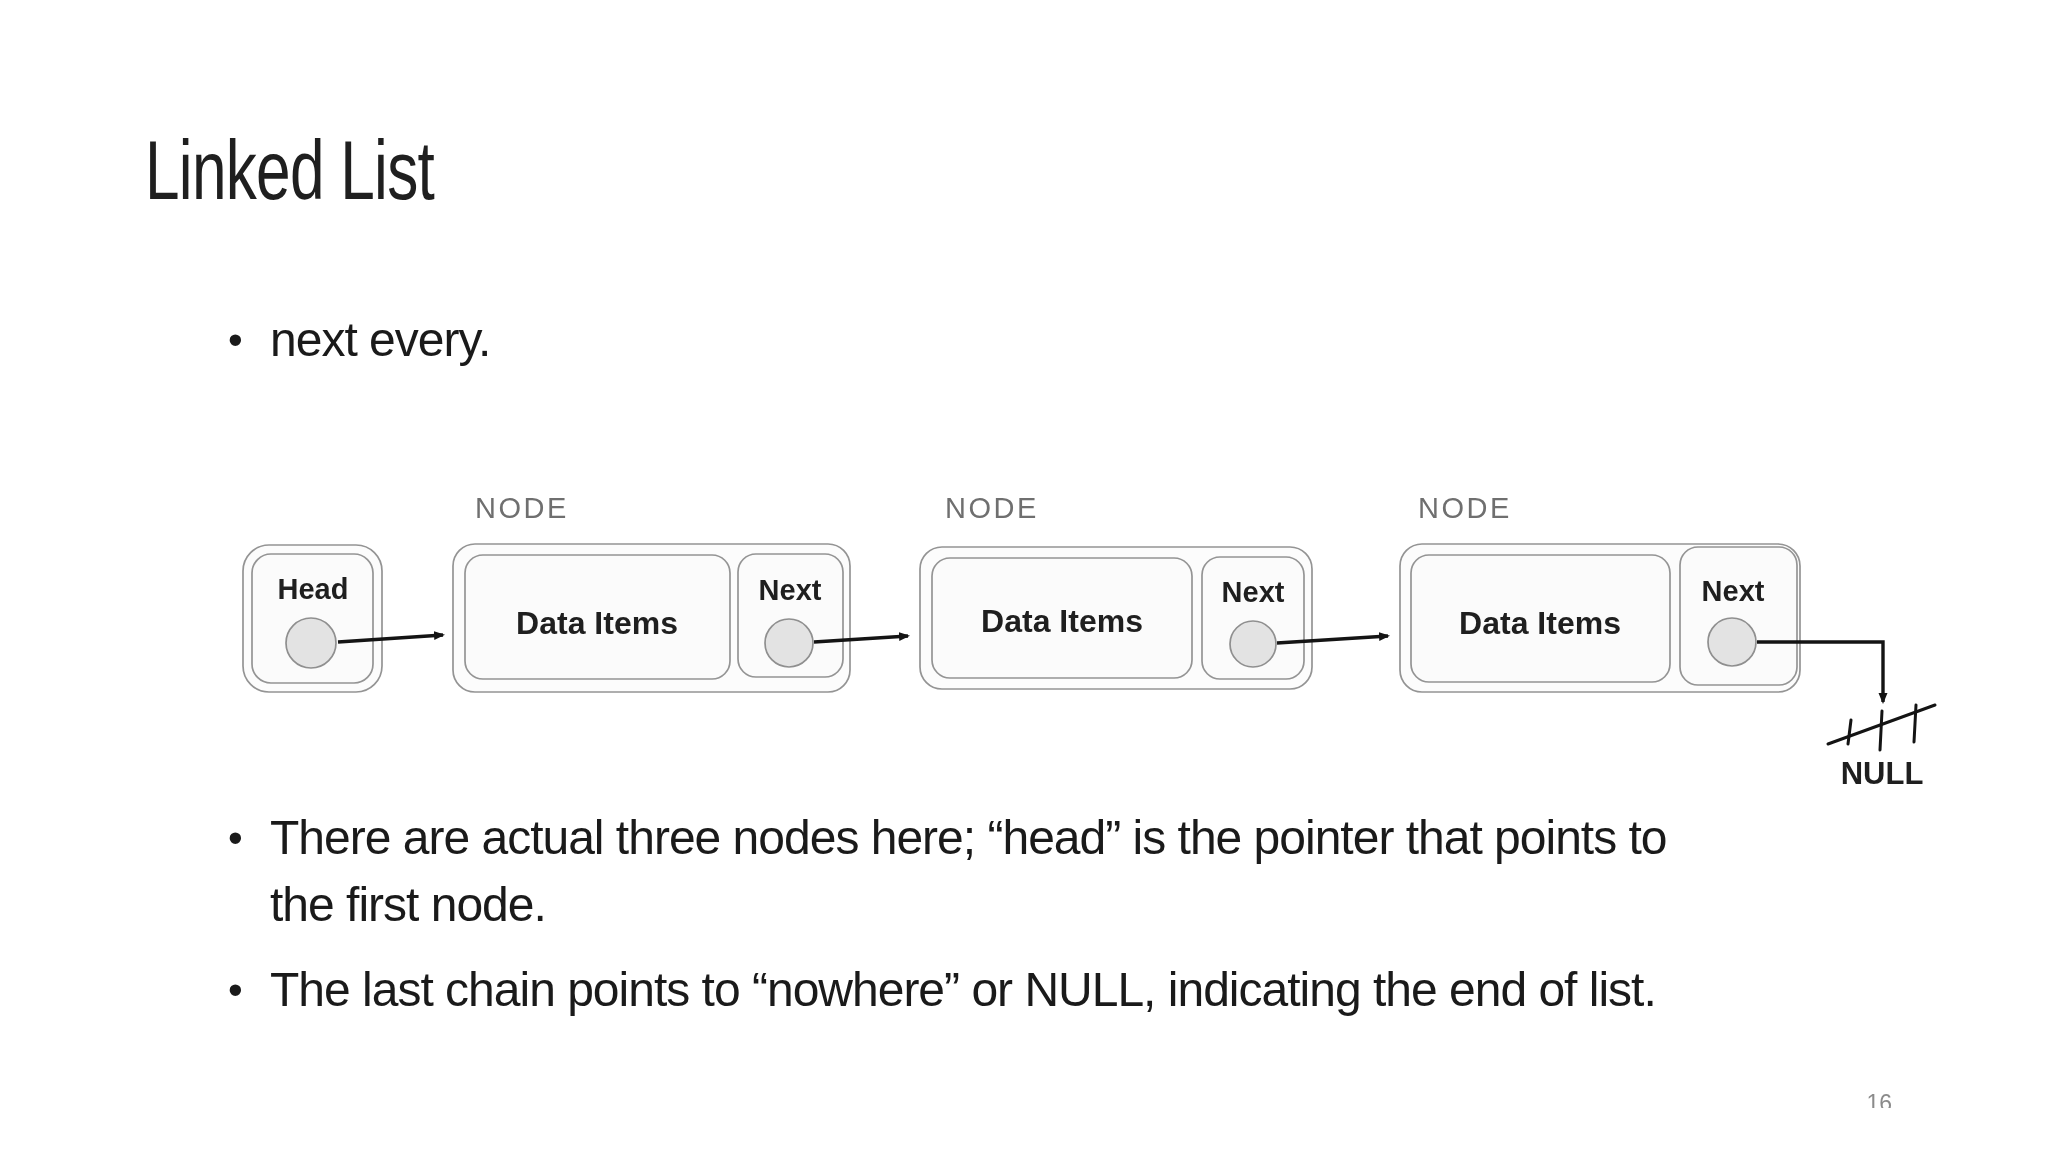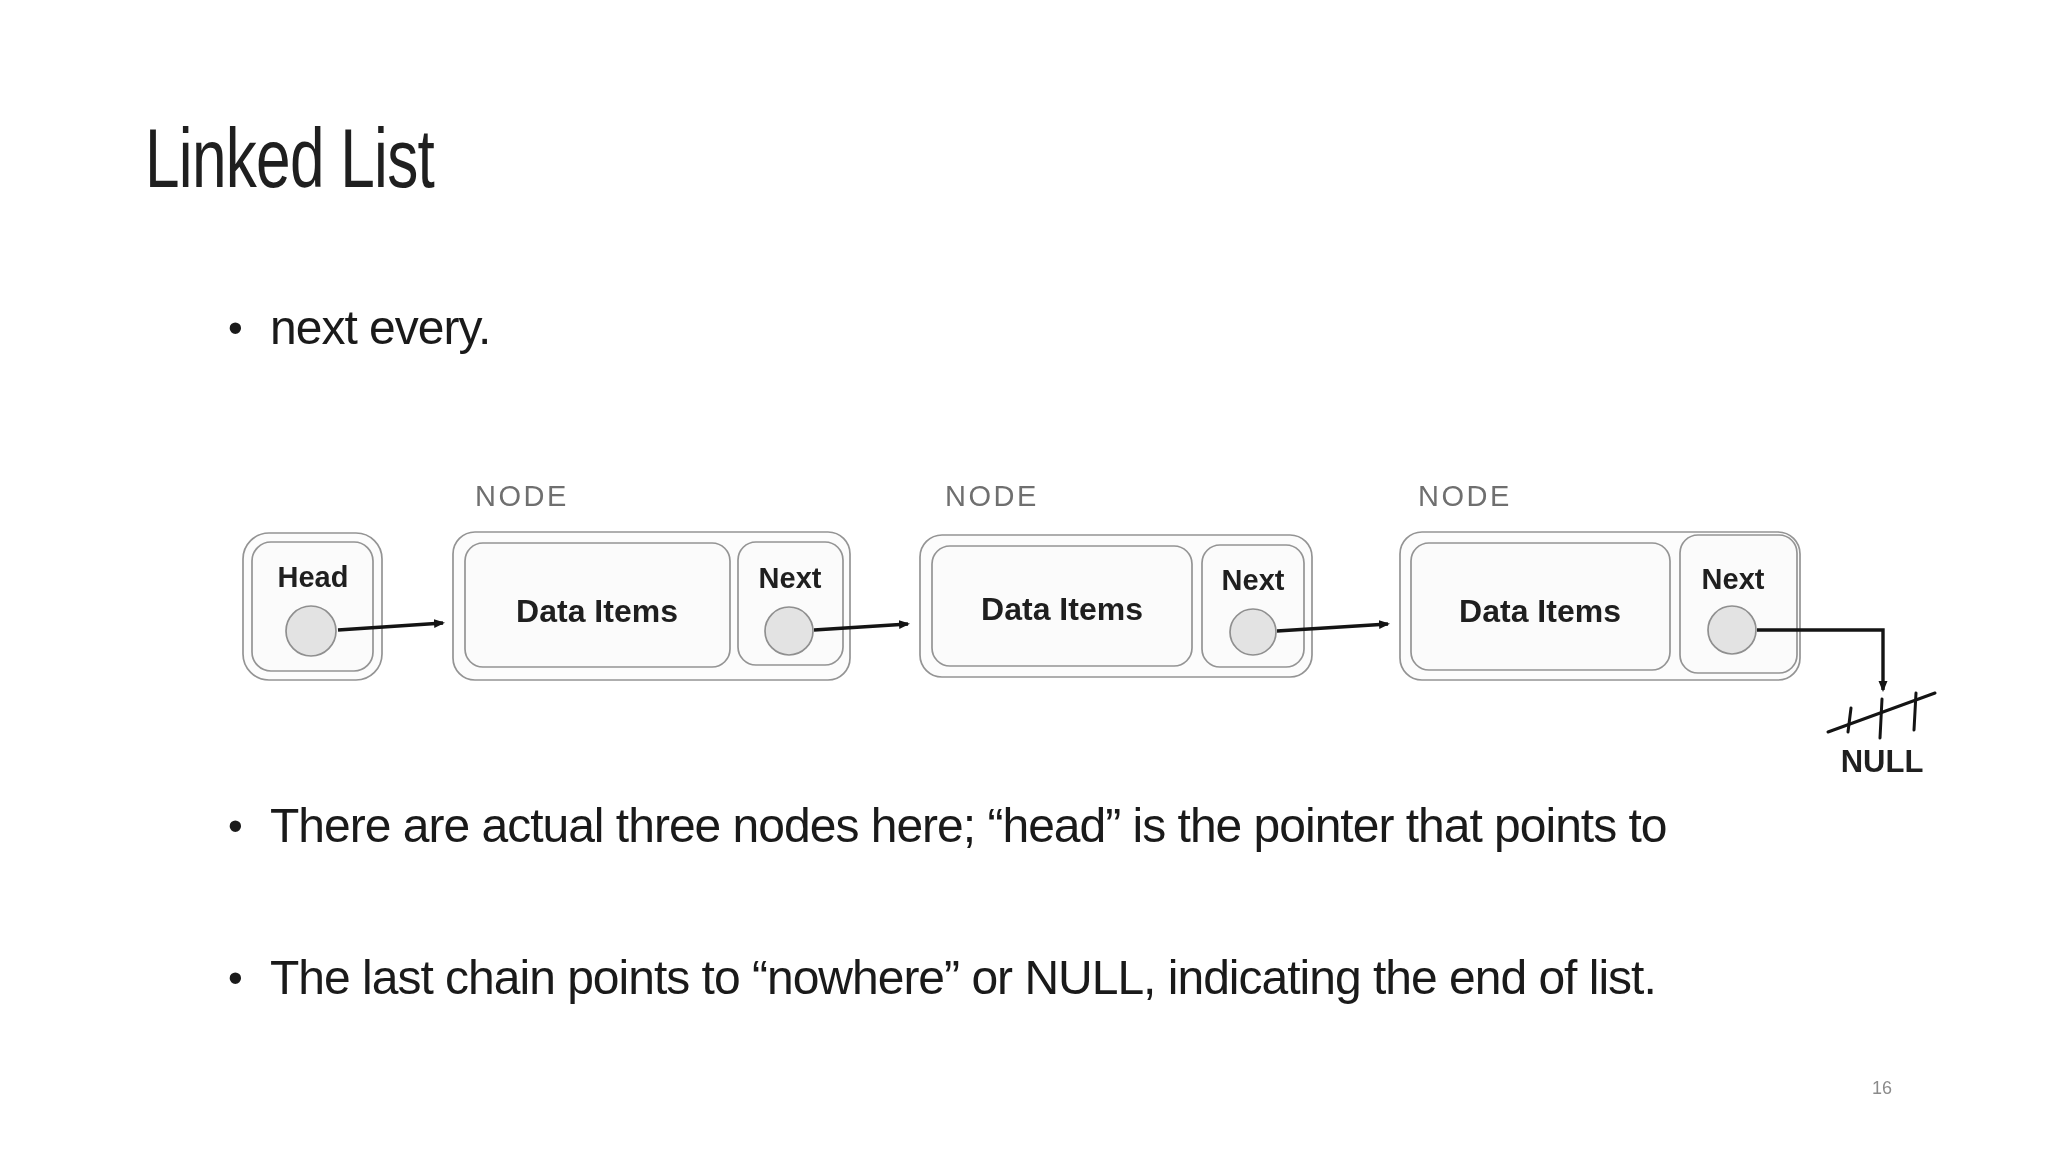--- a/index.html
+++ b/index.html
@@ -3,20 +3,21 @@
 <meta charset="utf-8">
 <style>
   html,body{margin:0;padding:0;background:#ffffff;}
   .slide{
     position:relative;
     width:2048px;height:1096px;
     background:#ffffff;
     overflow:hidden;
     font-family:"Liberation Sans", sans-serif;
     color:#1a1a1a;
+    margin-top:12px;
   }
   .title{
     position:absolute;
     left:145px;top:112px;
     font-size:84px;
     font-weight:400;
     color:#1f1f1f;
     letter-spacing:-1px;
     transform:scaleX(0.74);
     transform-origin:left top;
@@ -73,21 +74,21 @@
   }
   .dlabel{fill:#1f1f1f;font-size:32px;font-weight:600;text-anchor:middle;}
   .nlabel{fill:#1f1f1f;font-size:29px;font-weight:600;text-anchor:middle;}
   .hlabel{fill:#1f1f1f;font-size:29px;font-weight:600;text-anchor:middle;}
   .nulllabel{fill:#1f1f1f;font-size:31px;font-weight:700;text-anchor:middle;}
   .arrow{stroke:#141414;stroke-width:3.4;fill:none;}
   .nullsym{stroke:#141414;stroke-width:3;fill:none;stroke-linecap:round;}
   .pageno{
     position:absolute;
     top:1078px;right:156px;
-    font-size:18px;
+    font-size:23px;
     color:#8b8b8b;
   }
 </style>
 </head>
 <body>
 
 <div class="slide">
 
   <div class="title">Linked List</div>
 
@@ -158,20 +159,21 @@
       <line x1="1652" y1="241" x2="1650" y2="280"></line>
       <line x1="1686" y1="235" x2="1684" y2="272"></line>
     </g>
     <text class="nulllabel" x="1652" y="314">NULL</text>
   </svg>
 
   <div class="bullet b2">
     <span class="marker">•</span>
     <span class="lines">
       <div>There are actual three nodes here; “head” is the pointer that points to</div>
+      <div>the first node.</div>
     </span>
   </div>
 
   <div class="bullet b3">
     <span class="marker">•</span>
     <span class="lines">
       <div>The last chain points to “nowhere” or NULL, indicating the end of list.</div>
     </span>
   </div>
 

